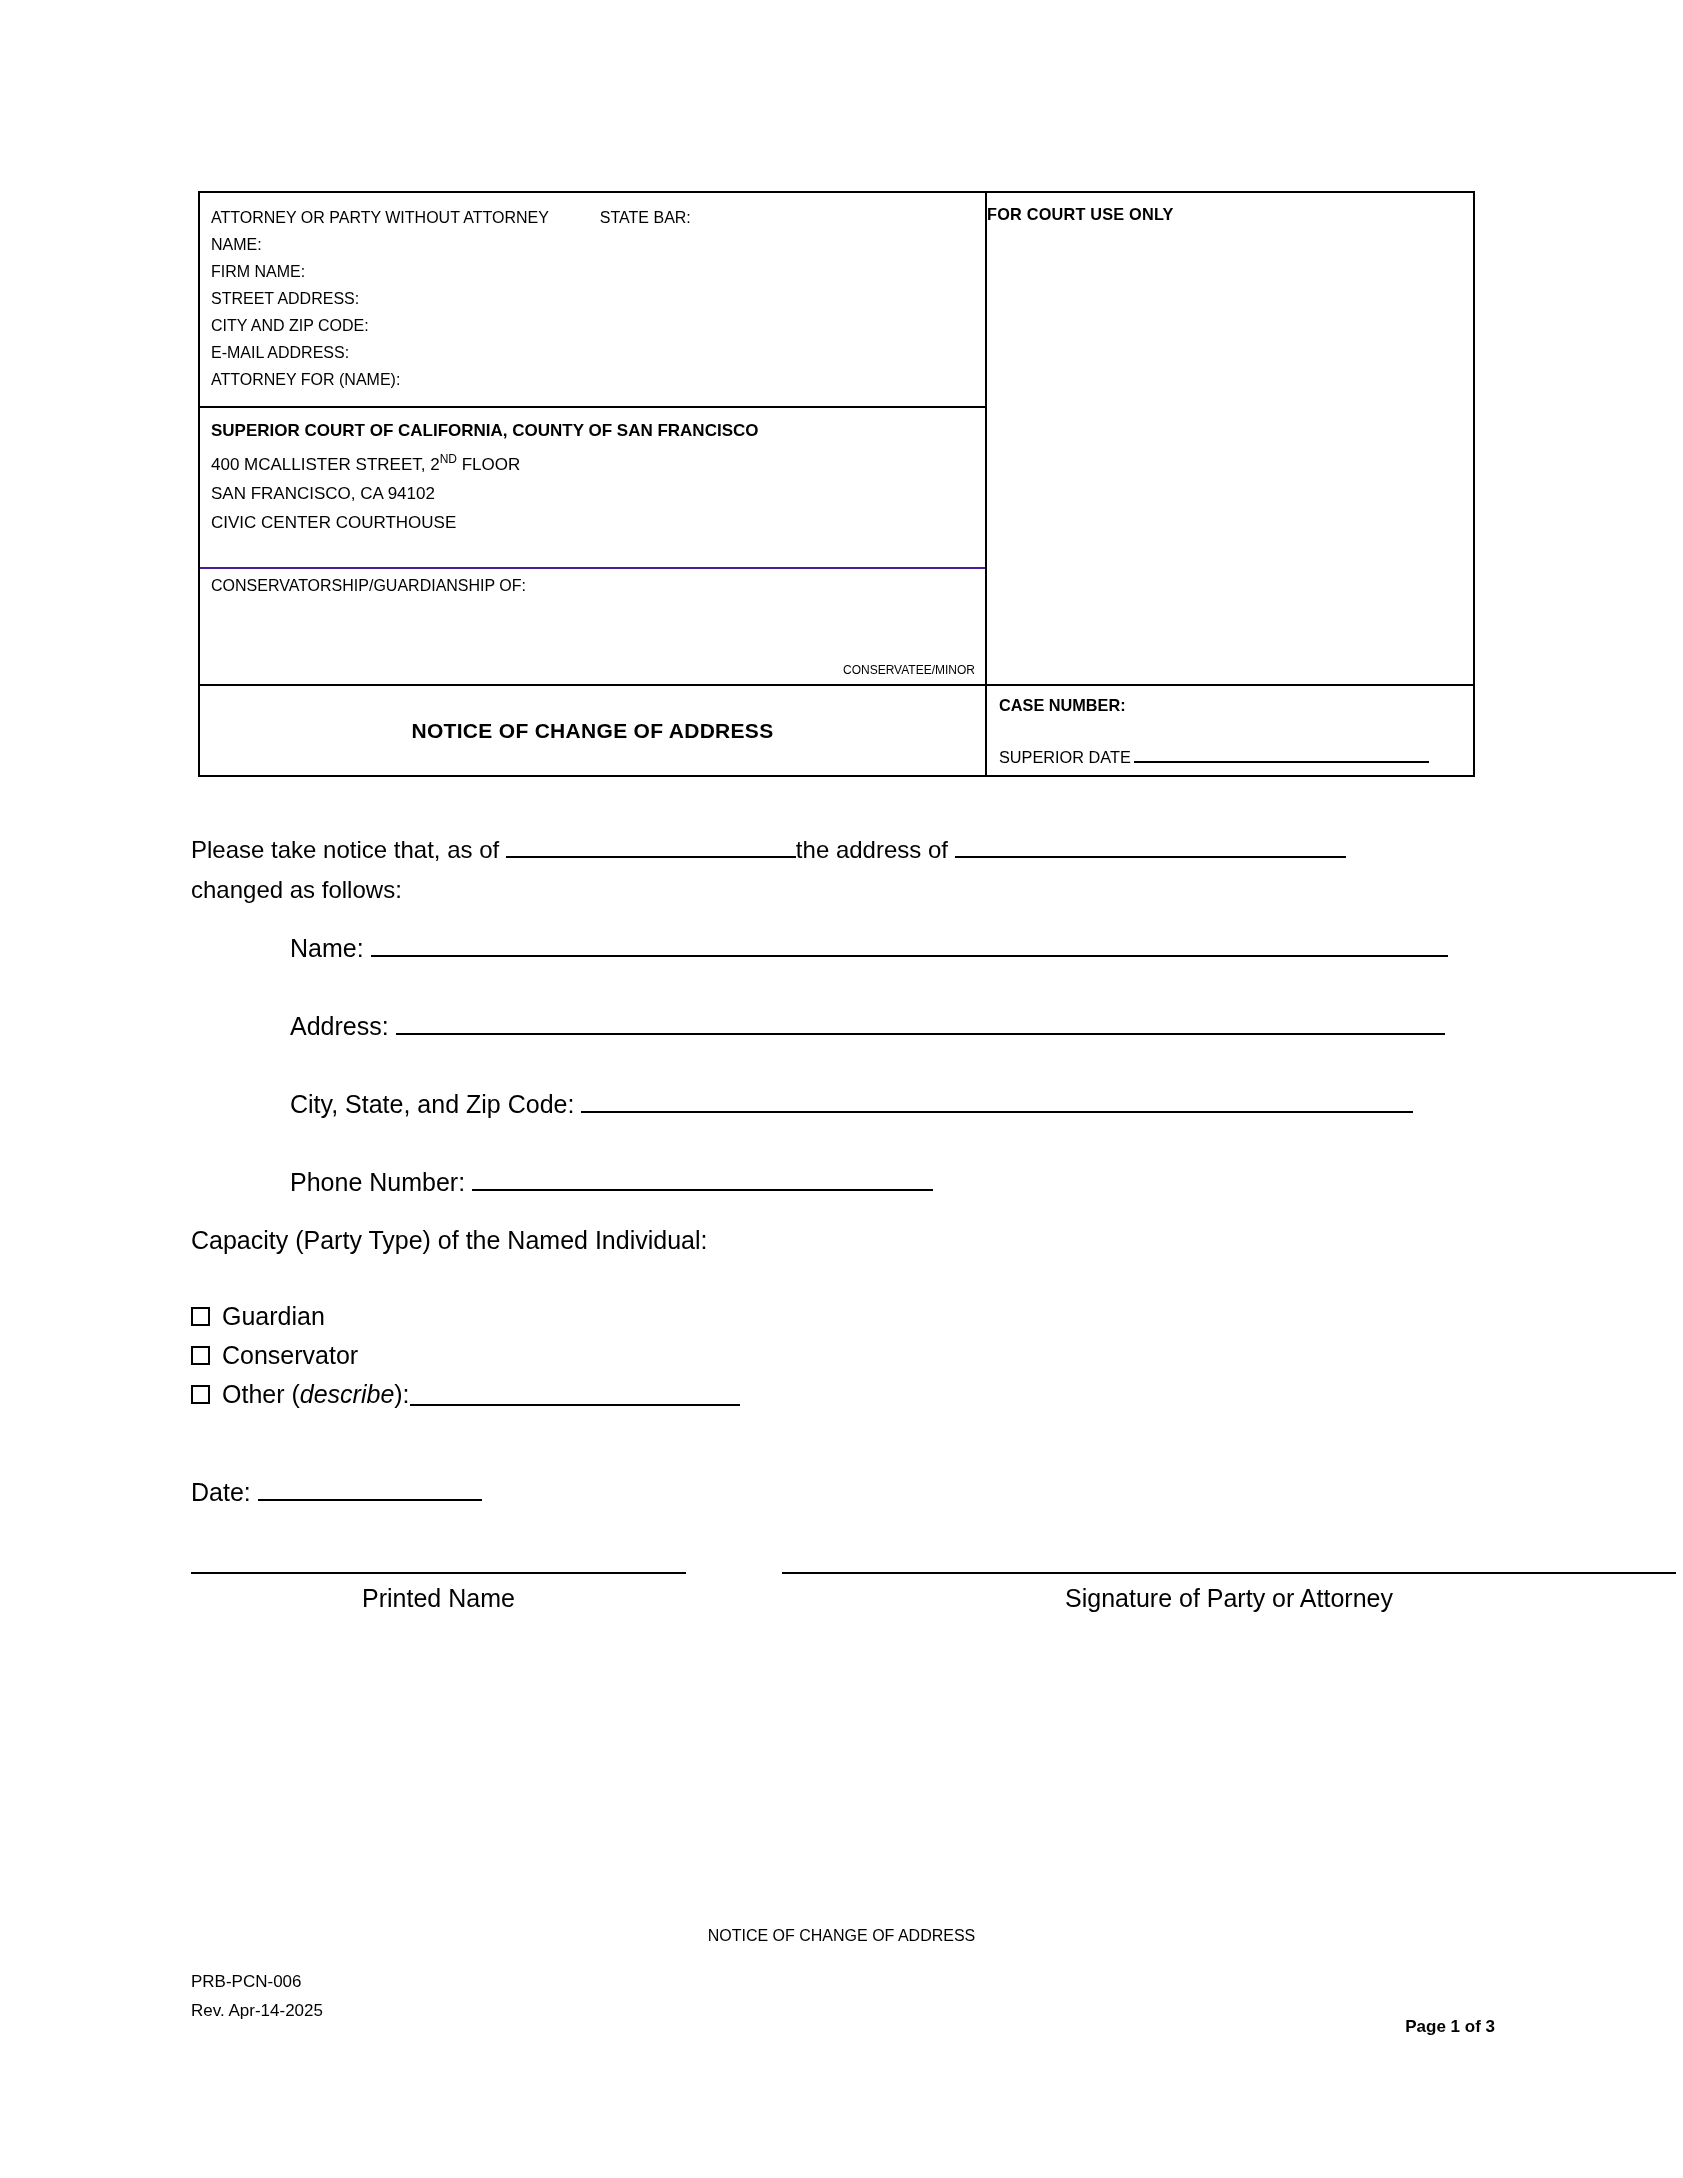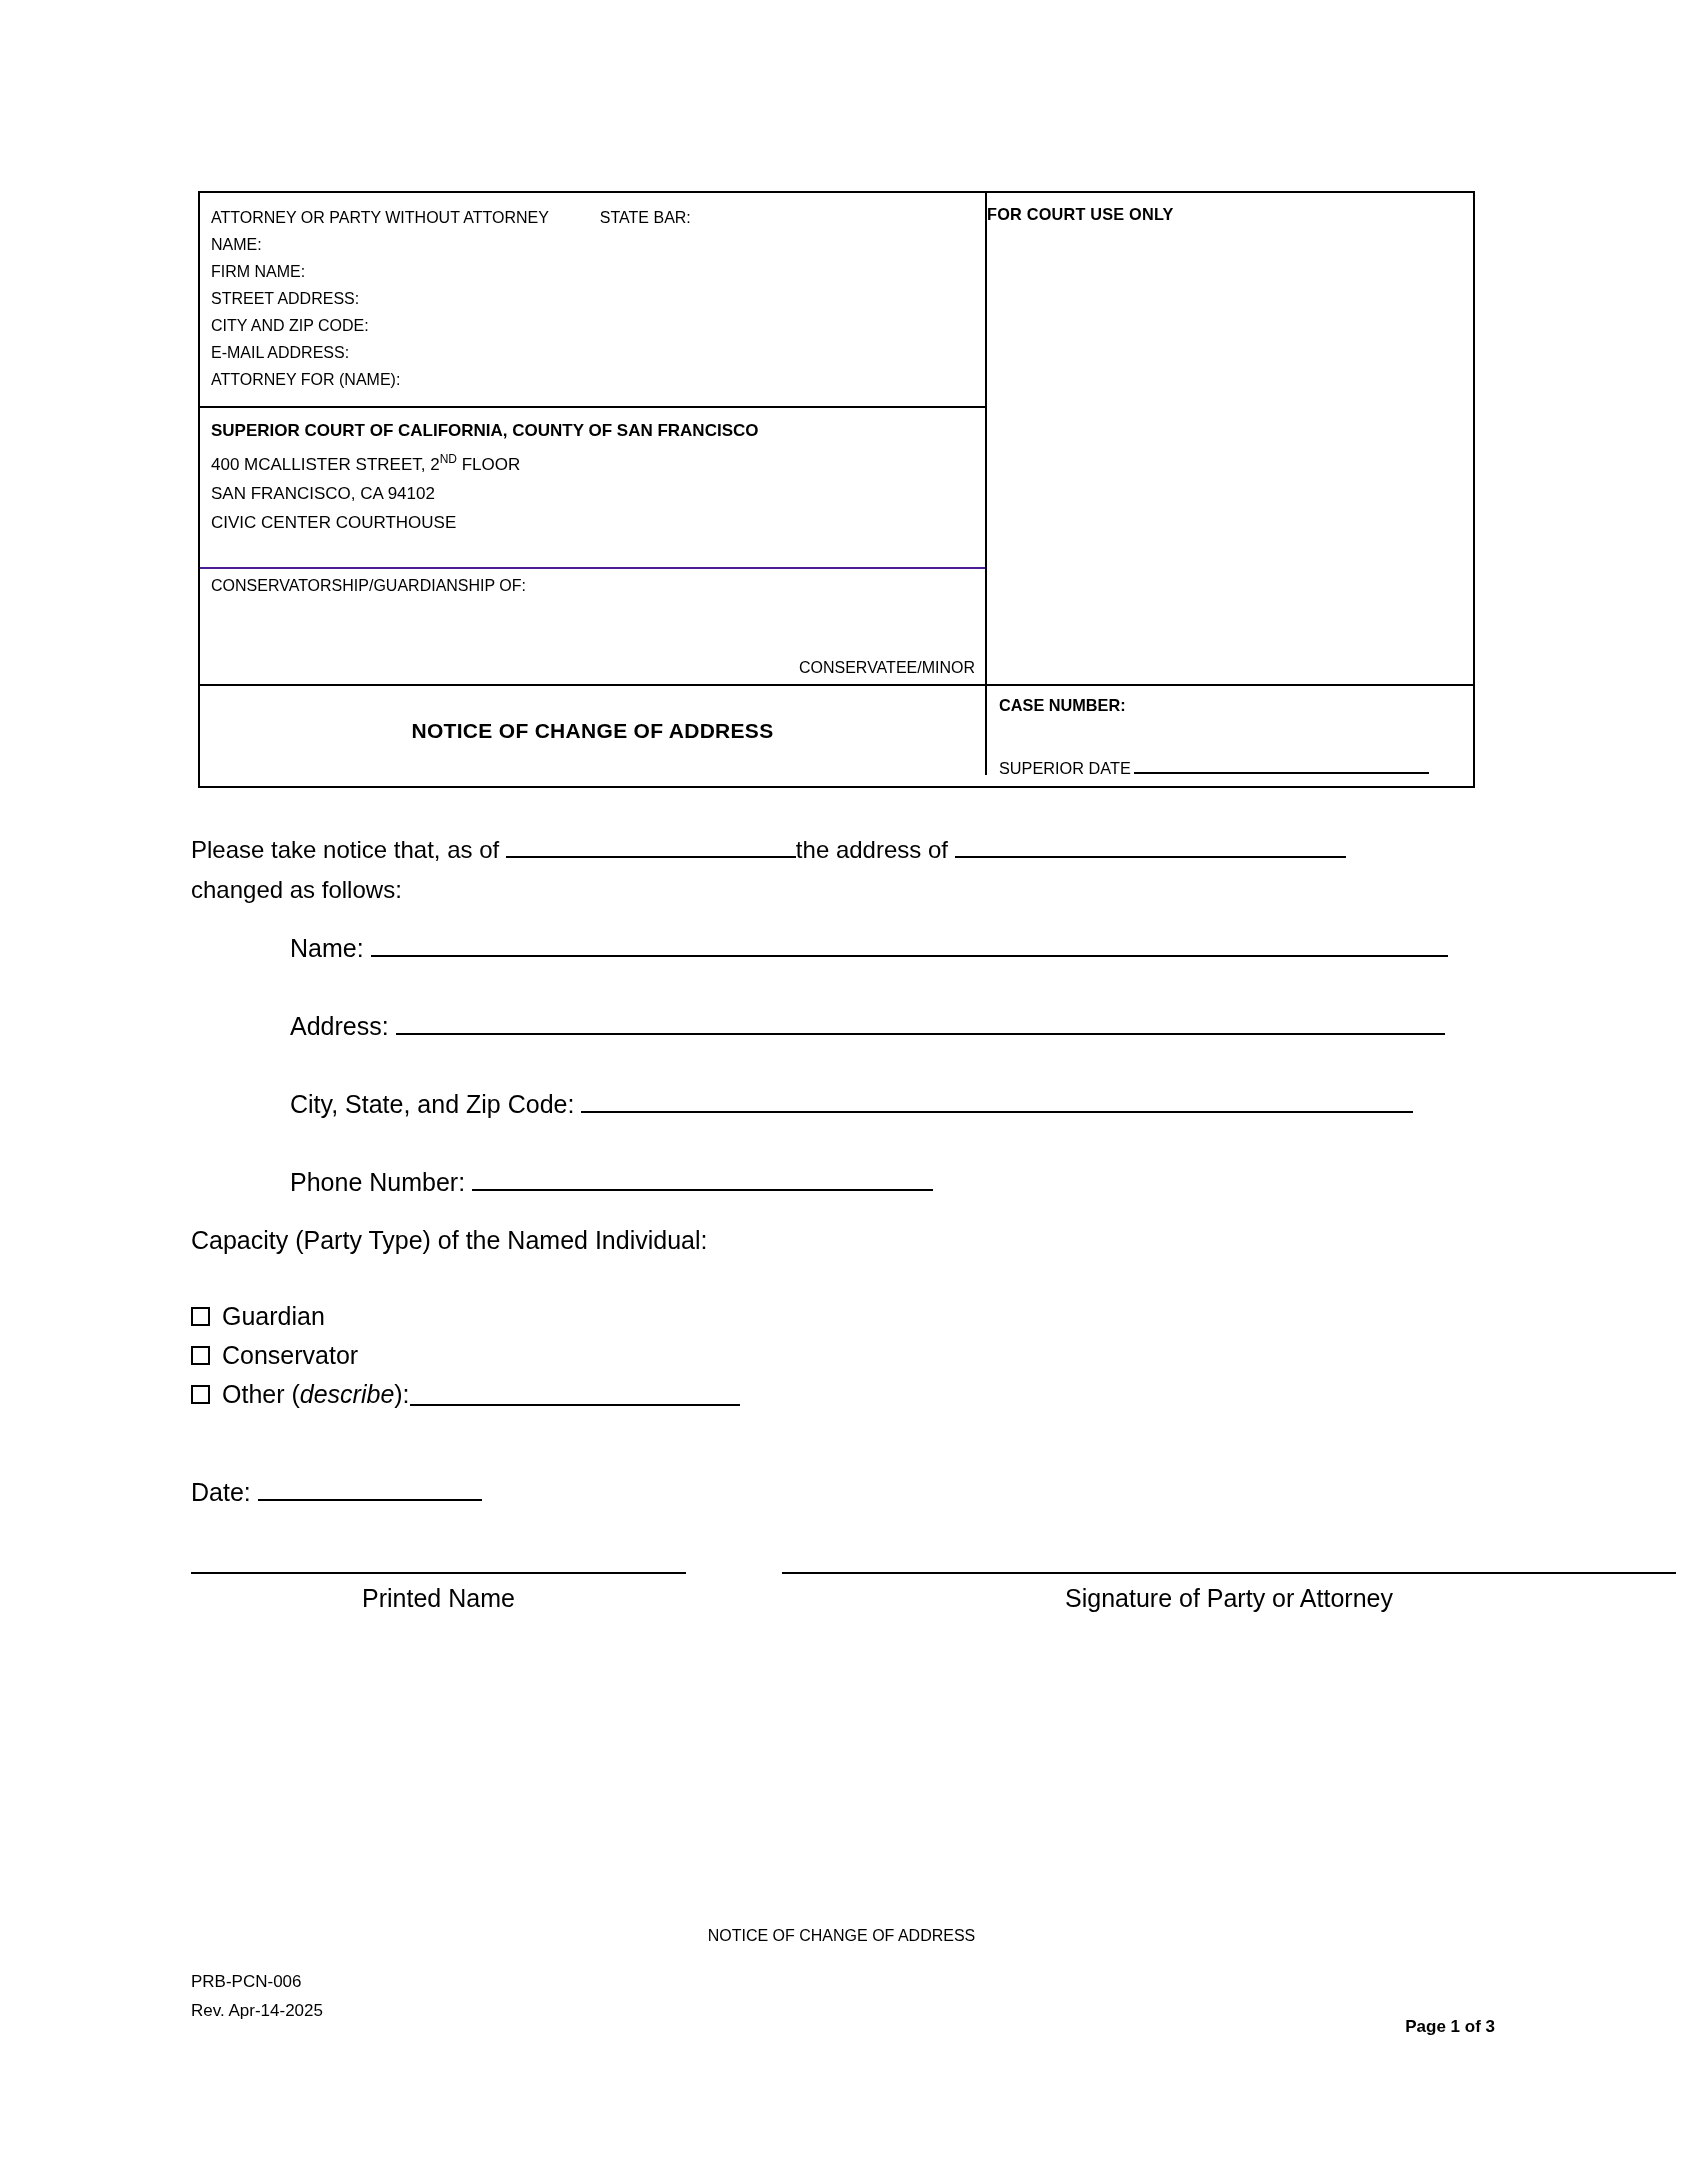--- a/index.html
+++ b/index.html
@@ -92,21 +92,21 @@
     height: 117px;
     position: relative;
   }
   .cons-label {
     font-size: 16px;
   }
   .cons-right {
     position: absolute;
     right: 10px;
     bottom: 7px;
-    font-size: 16px;
+    font-size: 12px;
   }
   .caption-bottom {
     display: flex;
     border-top: 2px solid #000;
     align-items: stretch;
   }
   .title-cell {
     width: 787px;
     border-right: 2px solid #000;
     box-sizing: border-box;
@@ -117,21 +117,21 @@
   }
   .doc-title {
     font-size: 21px;
     font-weight: bold;
     letter-spacing: 0.3px;
   }
   .case-cell {
     flex: 1;
     box-sizing: border-box;
     padding: 10px 0 0 12px;
-    height: 100px;
+    height: 89px;
     position: relative;
   }
   .case-number {
     font-size: 16.3px;
     font-weight: bold;
   }
   .hearing {
     position: absolute;
     left: 12px;
     bottom: 8px;

